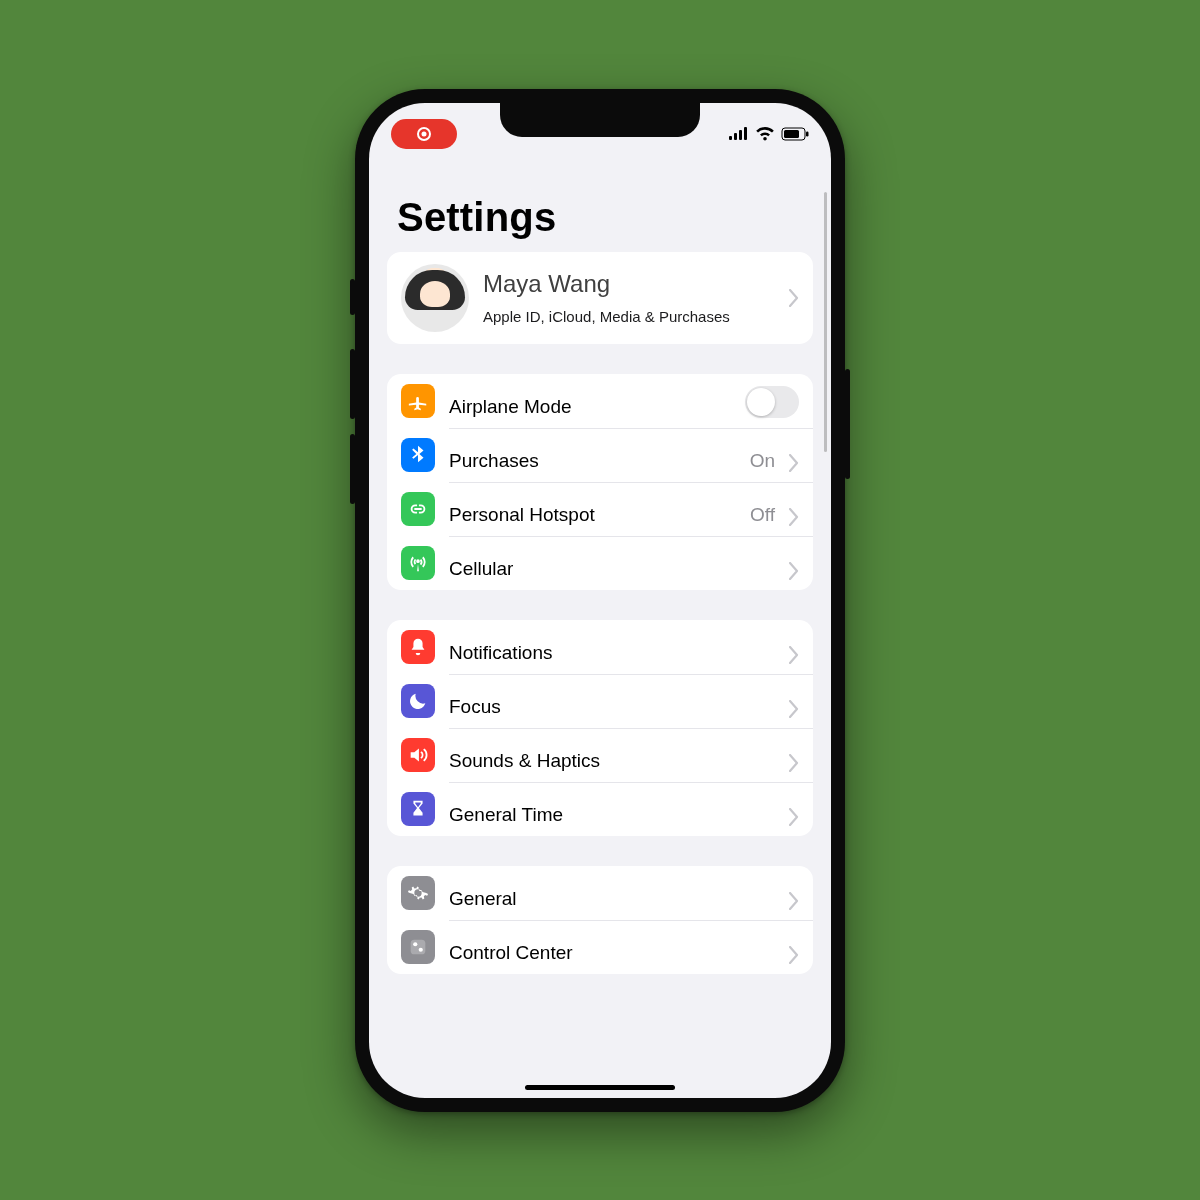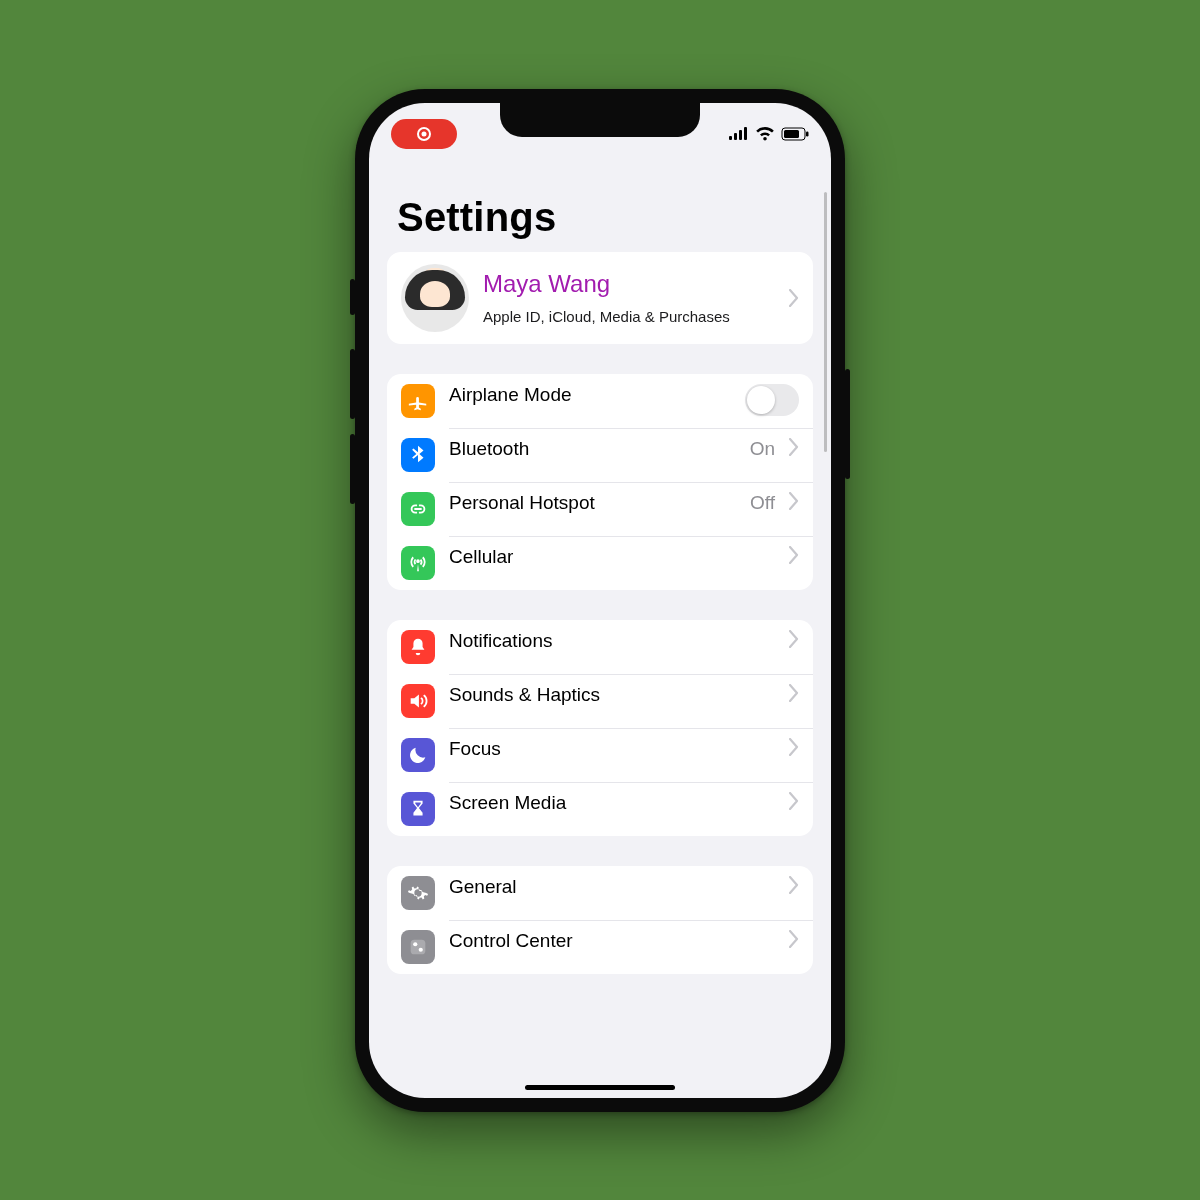--- a/index.html
+++ b/index.html
@@ -125,27 +125,27 @@
   .avatar::after {
     content:"";
     position:absolute;
     left:50%; top:26%;
     transform:translateX(-50%);
     width:30px; height:26px;
     background:#fde6d2;
     border-radius:50% 50% 40% 40%;
   }
   .profile-text { flex: 1; min-width: 0; }
-  .profile-name { font-size: 24px; color: #a21caf; }
+  .profile-name { font-size: 24px; color: #404040; }
   .profile-sub { font-size: 15px; color: #1c1c1e; line-height: 1.2; margin-top: 10px; }
 
   
   .row {
     display: flex;
-    align-items: flex-start;
+    align-items: flex-end;
     padding: 10px 14px 10px 14px;
     gap: 14px;
     position: relative;
   }
   .row + .row::before {
     content: "";
     position: absolute;
     left: 62px; right: 0; top: 0;
     height: 1px;
     background: #e5e5ea;
@@ -275,21 +275,21 @@
             </div>
         </div>
 
 
         <div class="row">
           <div class="icon-box bg-blue">
             <svg width="22" height="22" viewBox="0 0 24 24">
                 <path d="M12 2l6 5-4.5 4 4.5 4-6 5v-8L7 16l-1.4-1.4L10.2 11 5.6 6.4 7 5l5 4V2z" fill="#fff"></path>
               </svg>
           </div>
-          <span class="row-label">Bluetooth</span>
+          <span class="row-label">Purchases</span>
           <span class="row-value">On</span>
           <span class="chevron">
               <svg width="10" height="18" viewBox="0 0 10 18">
                 <path d="M1 1l7 8-7 8" fill="none" stroke="#c7c7cc" stroke-width="2.2" stroke-linecap="round" stroke-linejoin="round"></path>
               </svg>
             </span>
         </div>
 
         <div class="row">
           <div class="icon-box bg-green">
@@ -331,54 +331,54 @@
           </div>
           <span class="row-label">Notifications</span>
           <span class="chevron">
               <svg width="10" height="18" viewBox="0 0 10 18">
                 <path d="M1 1l7 8-7 8" fill="none" stroke="#c7c7cc" stroke-width="2.2" stroke-linecap="round" stroke-linejoin="round"></path>
               </svg>
             </span>
         </div>
 
         <div class="row">
+          <div class="icon-box bg-indigo">
+            <svg width="22" height="22" viewBox="0 0 24 24">
+                <path d="M20 14.5A8.5 8.5 0 019.5 4 8.5 8.5 0 1020 14.5z" fill="#fff"></path>
+              </svg>
+          </div>
+          <span class="row-label">Focus</span>
+          <span class="chevron">
+              <svg width="10" height="18" viewBox="0 0 10 18">
+                <path d="M1 1l7 8-7 8" fill="none" stroke="#c7c7cc" stroke-width="2.2" stroke-linecap="round" stroke-linejoin="round"></path>
+              </svg>
+            </span>
+        </div>
+
+        <div class="row">
           <div class="icon-box bg-red">
             <svg width="22" height="22" viewBox="0 0 24 24">
                 <path d="M4 9v6h4l5 4V5L8 9H4zm12-1a5 5 0 010 8l-1.4-1.4a3 3 0 000-5.2L16 8zm3-3a9 9 0 010 14l-1.4-1.4a7 7 0 000-11.2L19 5z" fill="#fff"></path>
               </svg>
           </div>
           <span class="row-label">Sounds &amp; Haptics</span>
           <span class="chevron">
               <svg width="10" height="18" viewBox="0 0 10 18">
                 <path d="M1 1l7 8-7 8" fill="none" stroke="#c7c7cc" stroke-width="2.2" stroke-linecap="round" stroke-linejoin="round"></path>
               </svg>
             </span>
         </div>
 
         <div class="row">
           <div class="icon-box bg-indigo">
             <svg width="22" height="22" viewBox="0 0 24 24">
-                <path d="M20 14.5A8.5 8.5 0 019.5 4 8.5 8.5 0 1020 14.5z" fill="#fff"></path>
-              </svg>
-          </div>
-          <span class="row-label">Focus</span>
-          <span class="chevron">
-              <svg width="10" height="18" viewBox="0 0 10 18">
-                <path d="M1 1l7 8-7 8" fill="none" stroke="#c7c7cc" stroke-width="2.2" stroke-linecap="round" stroke-linejoin="round"></path>
-              </svg>
-            </span>
-        </div>
-
-        <div class="row">
-          <div class="icon-box bg-indigo">
-            <svg width="22" height="22" viewBox="0 0 24 24">
                 <path d="M7 3h10v3l-4 5 4 5v3H7v-3l4-5-4-5V3zm2 2v1l3 4 3-4V5H9z" fill="#fff"></path>
               </svg>
           </div>
-          <span class="row-label">Screen Media</span>
+          <span class="row-label">General Time</span>
           <span class="chevron">
               <svg width="10" height="18" viewBox="0 0 10 18">
                 <path d="M1 1l7 8-7 8" fill="none" stroke="#c7c7cc" stroke-width="2.2" stroke-linecap="round" stroke-linejoin="round"></path>
               </svg>
             </span>
         </div>
       </div>
 
       <div class="group">
 

